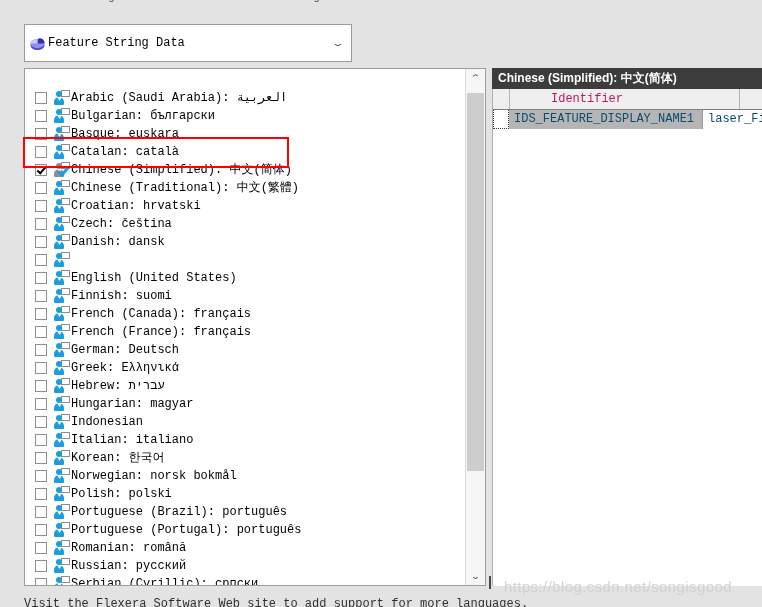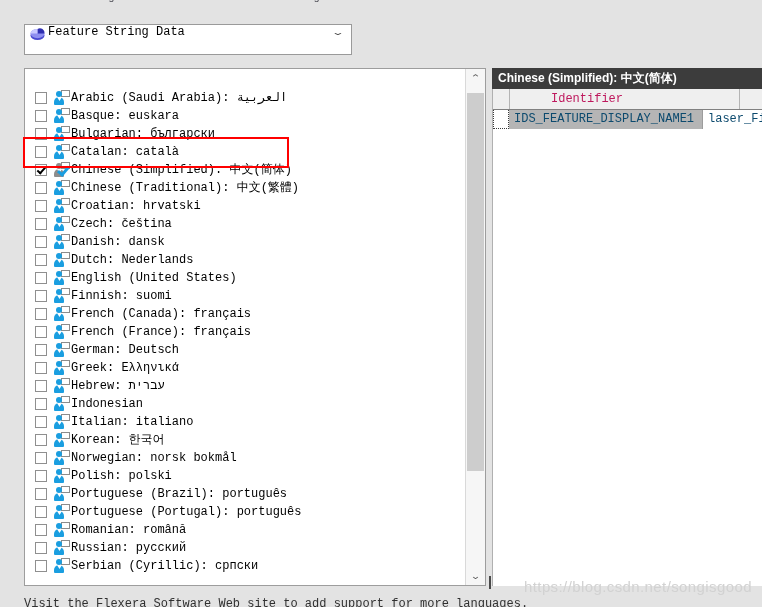--- a/index.html
+++ b/index.html
@@ -31,25 +31,26 @@
     color: #5a5a62;
     white-space: nowrap;
   }
   .ghost-a { left: 108px; }
   .ghost-b { left: 300px; }
 
   
   .combo {
     position: absolute;
     left: 24px; top: 24px;
-    width: 328px; height: 31px;
+    width: 328px; height: 38px;
     background: #ffffff;
     border: 1px solid #9a9a9a;
     box-sizing: border-box;
     display: flex;
+    align-items: center;
     padding: 0 2px 0 4px;
   }
   .combo-icon {
     width: 17px; height: 17px;
     flex: 0 0 17px;
     position: relative;
     margin-right: 2px;
   }
   .combo-label {
     flex: 1 1 auto;
@@ -294,21 +295,21 @@
     left: 24px; top: 597px;
     font-family: "Liberation Mono", monospace;
     font-size: 12px;
     color: #303030;
     white-space: nowrap;
   }
 
   
   .watermark {
     position: absolute;
-    left: 524px; top: 578px;
+    left: 504px; top: 578px;
     font-family: "Liberation Sans", sans-serif;
     font-size: 15px;
     color: #d2d2d2;
     letter-spacing: 0.4px;
     white-space: nowrap;
     z-index: 8;
   }
 
   
   .caret-sliver {
@@ -353,31 +354,31 @@
         <span class="lang-label">Arabic (Saudi Arabia): العربية</span>
       </div>
       <div class="list-row">
         <span class="cbx"></span>
         <span class="lang-icon">
           <span class="li-bubble"></span>
           <span class="li-head"></span>
           <span class="li-body"></span>
           <span class="li-notch"></span>
         </span>
+        <span class="lang-label">Bulgarian: български</span>
+      </div>
+      <div class="list-row">
+        <span class="cbx"></span>
+        <span class="lang-icon">
+          <span class="li-bubble"></span>
+          <span class="li-head"></span>
+          <span class="li-body"></span>
+          <span class="li-notch"></span>
+        </span>
         <span class="lang-label">Basque: euskara</span>
-      </div>
-      <div class="list-row">
-        <span class="cbx"></span>
-        <span class="lang-icon">
-          <span class="li-bubble"></span>
-          <span class="li-head"></span>
-          <span class="li-body"></span>
-          <span class="li-notch"></span>
-        </span>
-        <span class="lang-label">Bulgarian: български</span>
       </div>
       <div class="list-row">
         <span class="cbx"></span>
         <span class="lang-icon">
           <span class="li-bubble"></span>
           <span class="li-head"></span>
           <span class="li-body"></span>
           <span class="li-notch"></span>
         </span>
         <span class="lang-label">Catalan: català</span>
@@ -434,21 +435,20 @@
         <span class="lang-label">Danish: dansk</span>
       </div>
       <div class="list-row">
         <span class="cbx"></span>
         <span class="lang-icon">
           <span class="li-bubble"></span>
           <span class="li-head"></span>
           <span class="li-body"></span>
           <span class="li-notch"></span>
         </span>
-        <span class="lang-label">Dutch: Nederlands</span>
       </div>
       <div class="list-row">
         <span class="cbx"></span>
         <span class="lang-icon">
           <span class="li-bubble"></span>
           <span class="li-head"></span>
           <span class="li-body"></span>
           <span class="li-notch"></span>
         </span>
         <span class="lang-label">English (United States)</span>
@@ -505,20 +505,30 @@
       </div>
       <div class="list-row">
         <span class="cbx"></span>
         <span class="lang-icon">
           <span class="li-bubble"></span>
           <span class="li-head"></span>
           <span class="li-body"></span>
           <span class="li-notch"></span>
         </span>
         <span class="lang-label">Hebrew: עברית</span>
+      </div>
+      <div class="list-row">
+        <span class="cbx"></span>
+        <span class="lang-icon">
+          <span class="li-bubble"></span>
+          <span class="li-head"></span>
+          <span class="li-body"></span>
+          <span class="li-notch"></span>
+        </span>
+        <span class="lang-label">Hungarian: magyar</span>
       </div>
       <div class="list-row">
         <span class="cbx"></span>
         <span class="lang-icon">
           <span class="li-bubble"></span>
           <span class="li-head"></span>
           <span class="li-body"></span>
           <span class="li-notch"></span>
         </span>
         <span class="lang-label">Indonesian</span>

